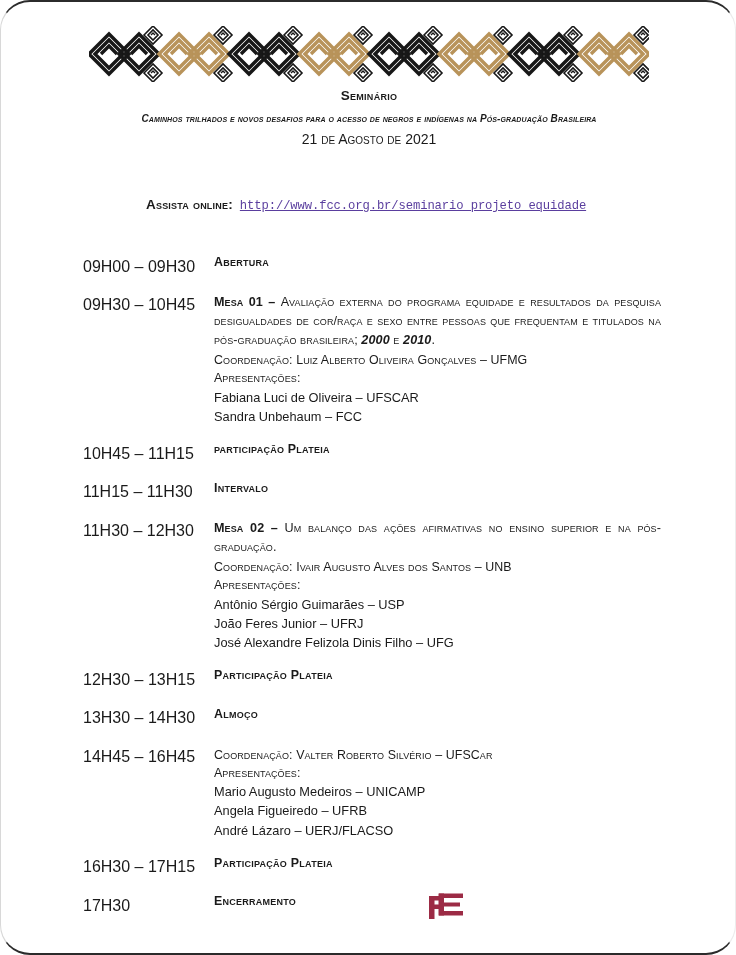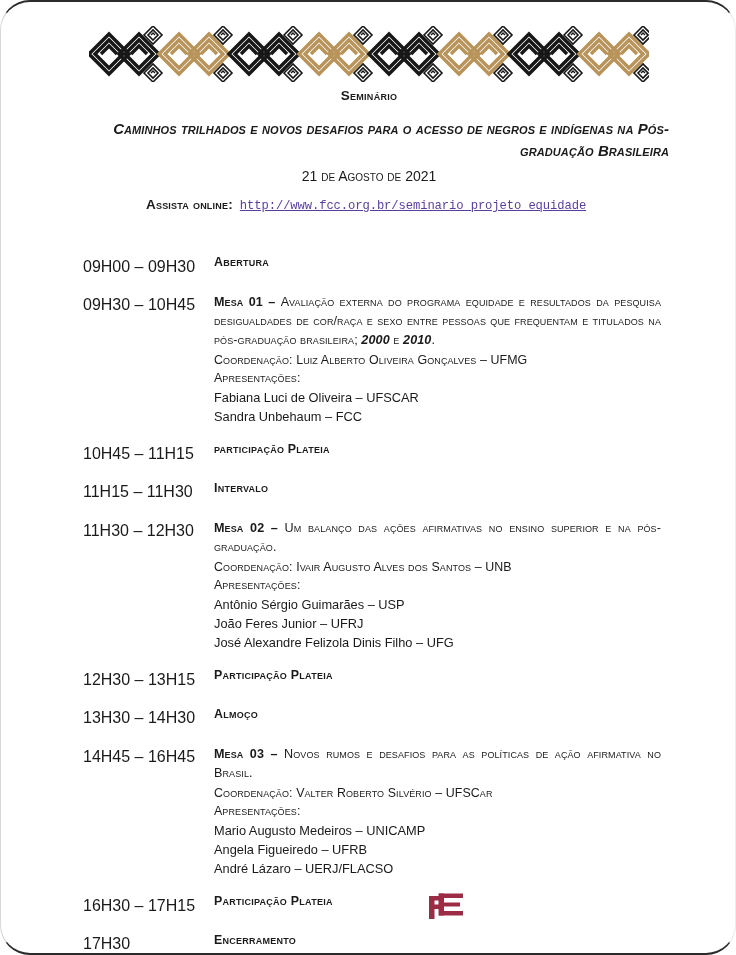--- a/index.html
+++ b/index.html
@@ -44,28 +44,27 @@
     text-align: center;
   }
   .seminario {
     font-size: 13.5px;
     font-weight: bold;
     font-variant: small-caps;
     letter-spacing: 0.3px;
     line-height: 1.45;
   }
   .event-title {
-    font-size: 15px;
+    font-size: 10px;
     font-weight: bold;
     font-style: italic;
     font-variant: small-caps;
     line-height: 1.5;
     letter-spacing: 0.1px;
-    margin-top: 12px;
-    text-align: right;
+    margin-top: 5px;
   }
   .event-date {
     font-size: 14px;
     font-variant: small-caps;
     line-height: 1.6;
     margin-top: 2px;
   }
 
   
   .online-row {
@@ -312,21 +311,20 @@
       </div>
       <div class="row">
         <div class="time">13H30 – 14H30</div>
         <div class="content">
           <div class="simple-label">Almoço</div>
         </div>
       </div>
       <div class="row">
         <div class="time">14H45 – 16H45</div>
         <div class="content">
-          <div class="mesa-title"><span class="mesa-tag">Mesa 03 – </span><span class="mesa-sub">Novos rumos e desafios para as políticas de ação afirmativa no Brasil.</span></div>
           <div class="meta-line block-gap-top">Coordenação: Valter Roberto Silvério – UFSCar</div>
           <div class="meta-line">Apresentações:</div>
           <div class="person-line">Mario Augusto Medeiros – UNICAMP</div>
           <div class="person-line">Angela Figueiredo – UFRB</div>
           <div class="person-line">André Lázaro – UERJ/FLACSO</div>
         </div>
       </div>
       <div class="row">
         <div class="time">16H30 – 17H15</div>
         <div class="content">

